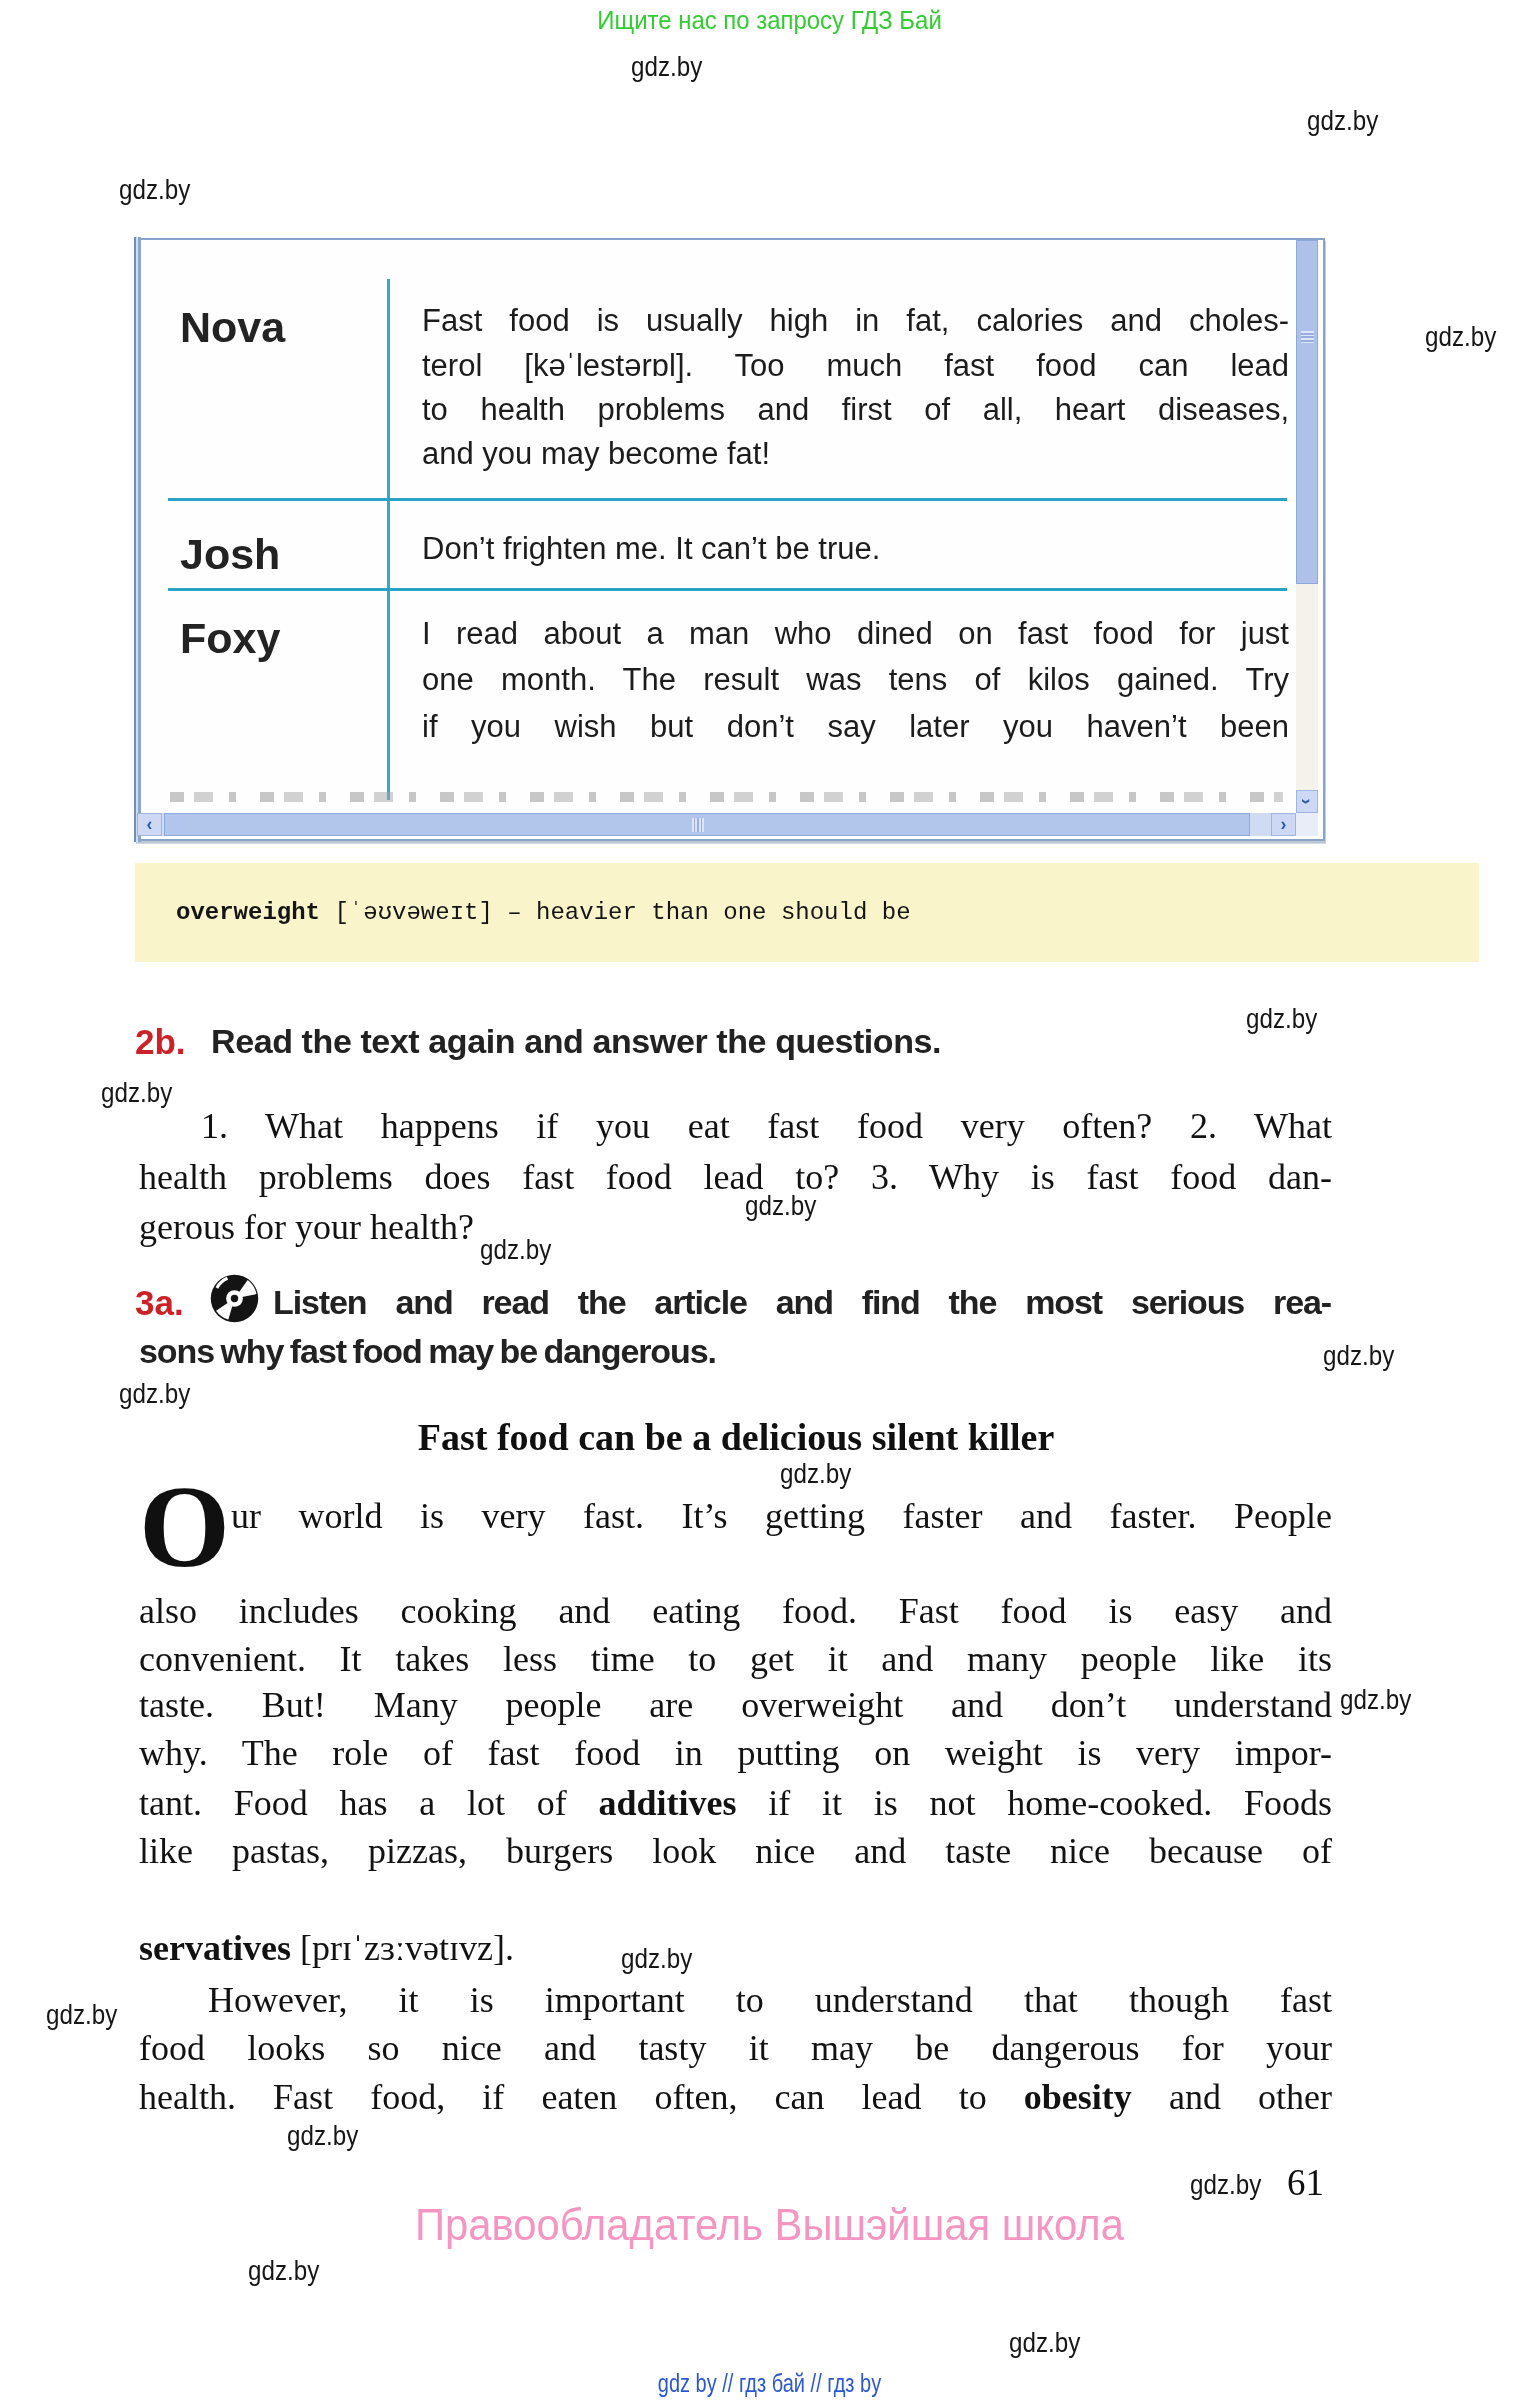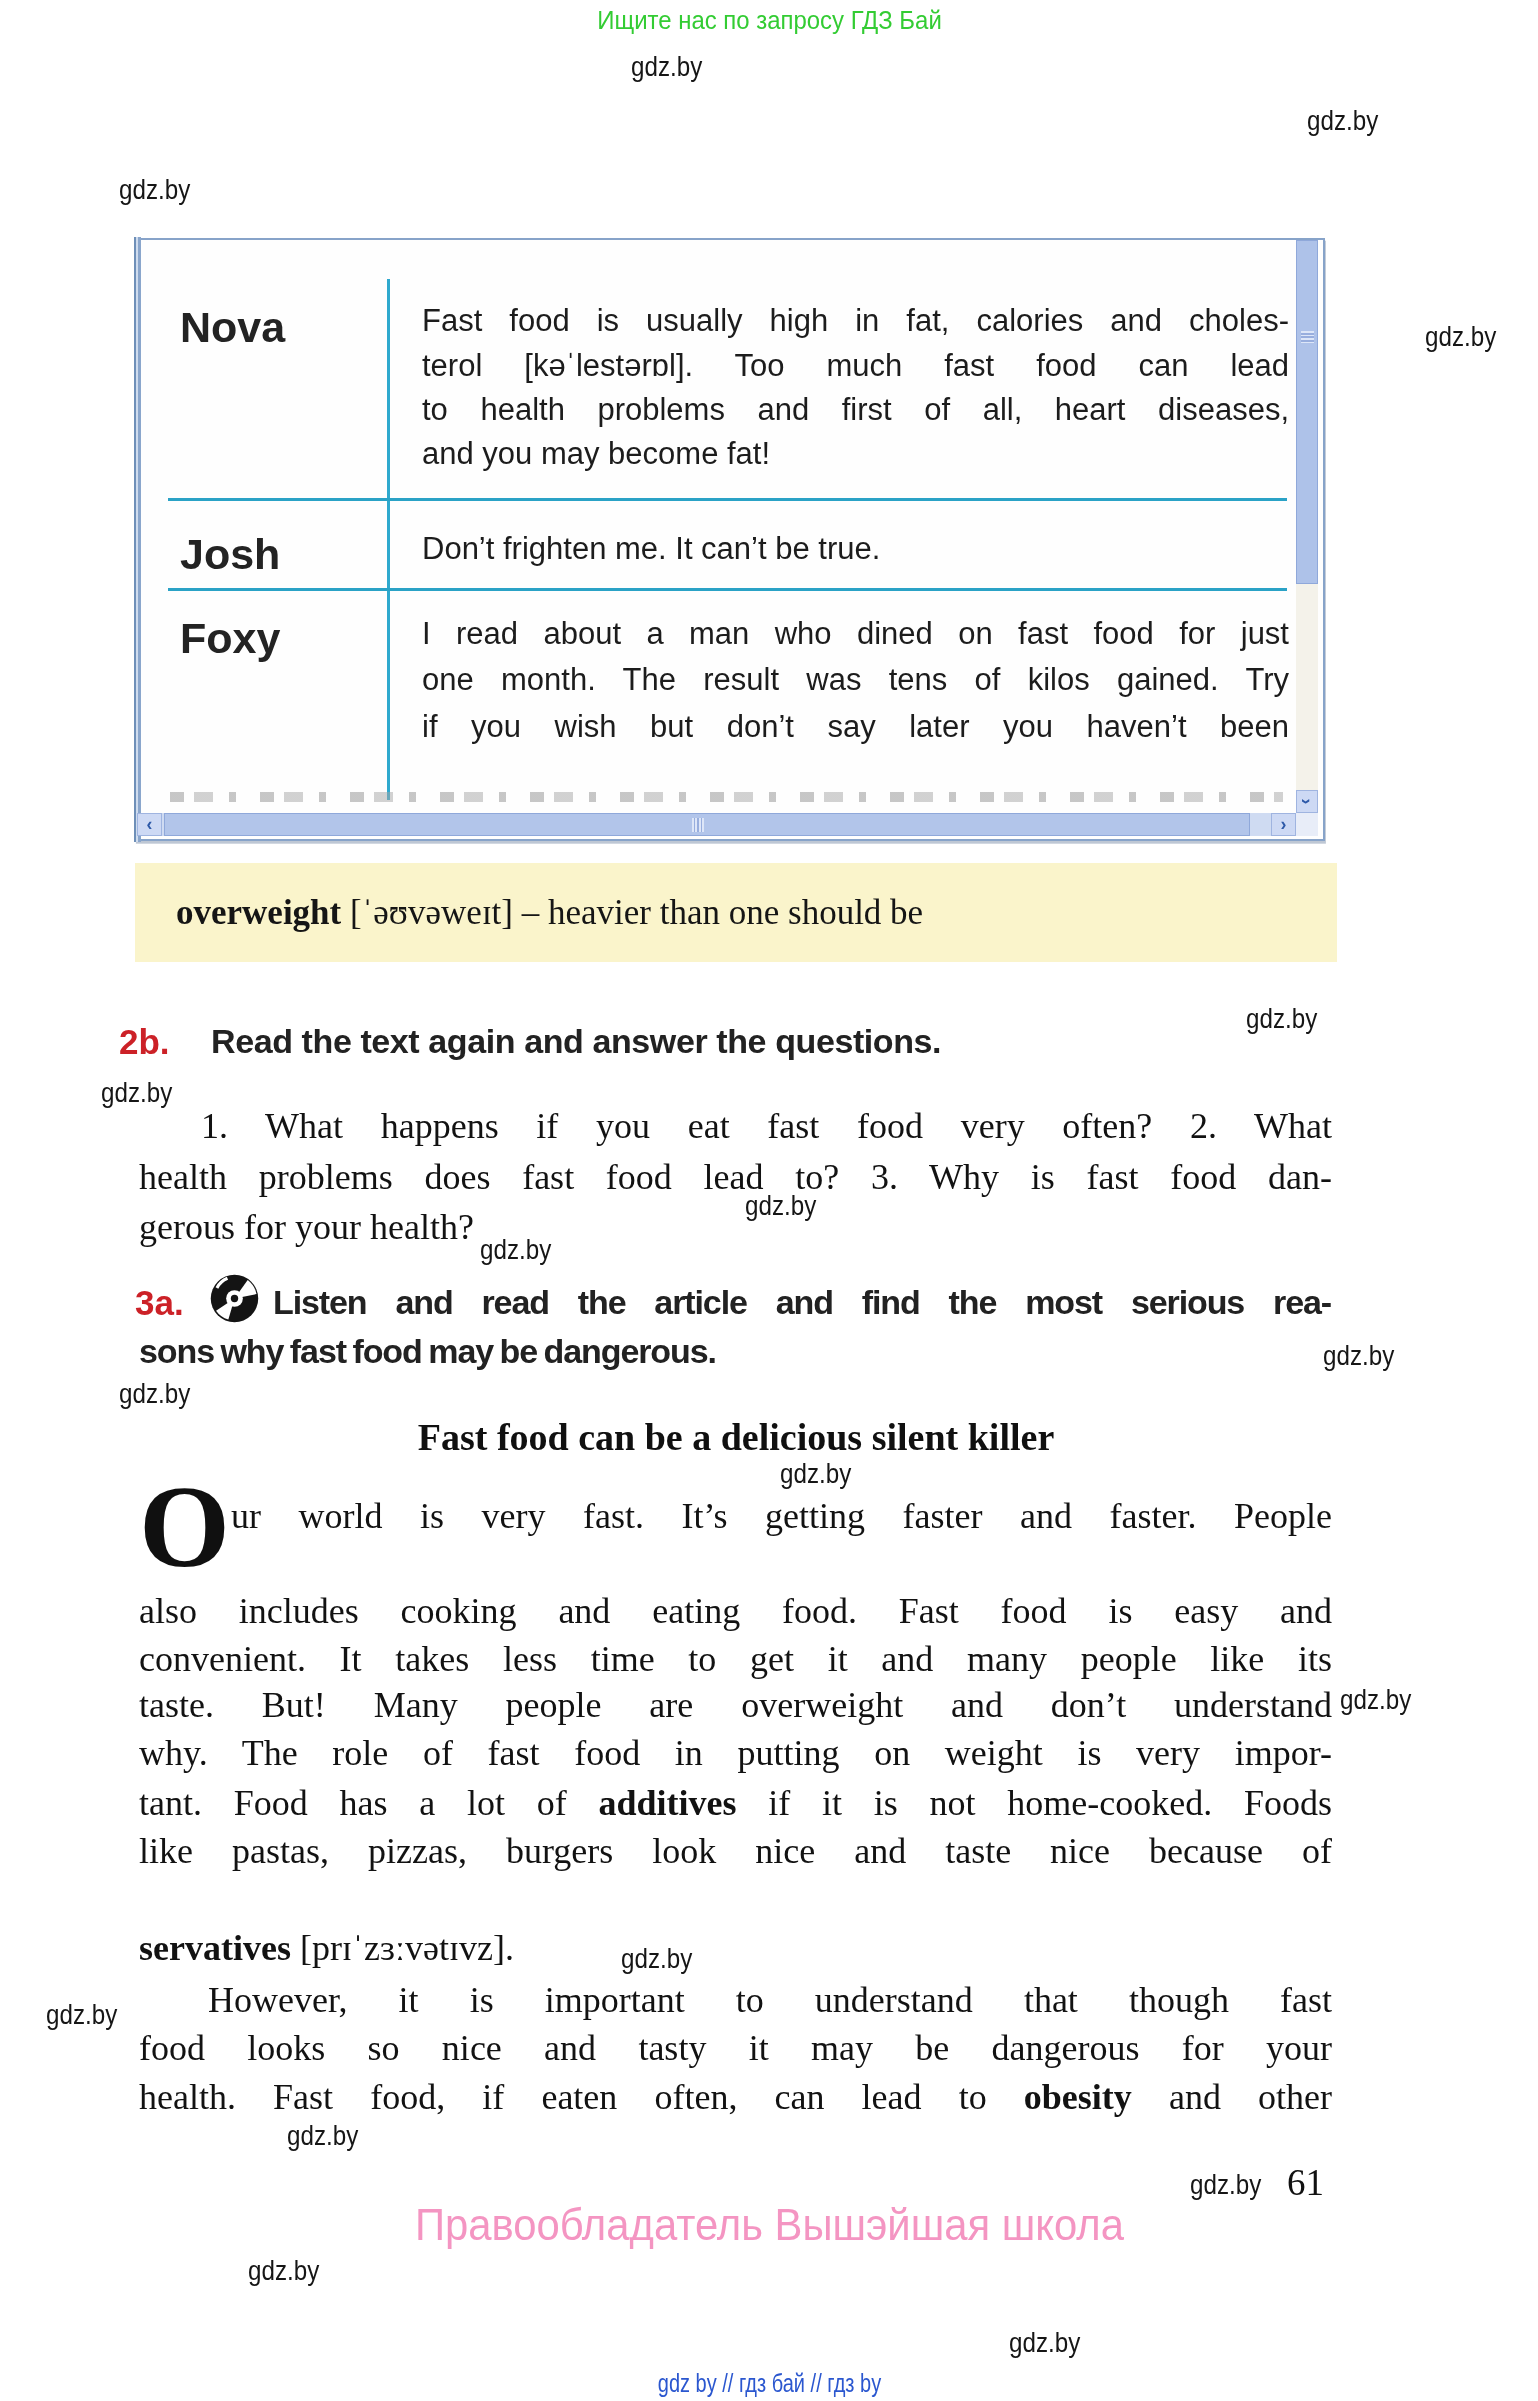--- a/index.html
+++ b/index.html
@@ -40,22 +40,22 @@
         box-sizing:border-box;color:#2d59a8;font-size:17.7px;font-weight:bold;text-align:center;line-height:21px;}
   .hscroll{position:absolute;left:0;top:573px;width:1159px;height:23px;background:#cfdbf2;}
   .hthumb{position:absolute;left:26.6px;top:0;width:1086px;height:23px;background:#b2c5ea;
           border:0.9px solid #8fa8da;box-sizing:border-box;}
   .hthumb .grip{position:absolute;left:527px;top:4.4px;width:12.4px;height:13.3px;
      background:repeating-linear-gradient(90deg,#dde6f8 0 1.8px,#98aede 1.8px 3.5px);}
   .hbtn{position:absolute;top:0;width:25px;height:23px;background:#cdd9f4;border:0.9px solid #9fb4e0;
         box-sizing:border-box;color:#2d59a8;font-size:17.7px;font-weight:bold;text-align:center;line-height:20.4px;}
   .corner{position:absolute;left:1159px;top:573px;width:22px;height:23px;background:#e8edf8;}
   
-  .vocab{left:135px;top:863px;width:1202px;height:99px;background:#faf4cb;
-         font-family:Liberation Serif, serif;font-size:35px;color:#151515;
+  .vocab{left:135px;top:863px;width:1344px;height:99px;background:#faf4cb;
+         font-family:Liberation Mono, monospace;font-size:24px;color:#151515;
          line-height:99px;padding-left:41px;box-sizing:border-box;white-space:nowrap;}
   .vocab b{font-weight:bold;}
   
   .exnum{font-size:35px;font-weight:bold;color:#cc2127;line-height:41px;}
   .task{font-size:34px;font-weight:bold;color:#222;line-height:41px;letter-spacing:-0.4px;white-space:nowrap;}
   .task3{font-size:34px;font-weight:bold;color:#222;line-height:41px;letter-spacing:-1.1px;word-spacing:-1.8px;}
   .serifline{position:absolute;left:139px;width:1193px;height:51px;line-height:51px;
      font-family:"Liberation Serif","DejaVu Serif",serif;font-size:36px;color:#121212;}
   .artline{position:absolute;left:139px;width:1193px;height:43px;line-height:43px;
      font-family:"Liberation Serif","DejaVu Serif",serif;font-size:36px;color:#121212;}
@@ -140,21 +140,21 @@
         <span>›</span>
       </div>
     </div>
     <div class="corner"></div>
   </div>
 
   <div class="abs vocab">
     <b>overweight</b><span> [ˈəʊvəweɪt] – heavier than one should be</span>
   </div>
 
-  <div class="abs exnum" style="left:119px;top:1021px">2b.</div>
+  <div class="abs exnum" style="left:135px;top:1021px">2b.</div>
   <div class="abs task" style="left:211px;top:1021px">Read the text again and answer the questions.</div>
 
   <div class="serifline jst" style="top:1101px;padding-left:62px;width:1131px">1. What happens if you eat fast food very often? 2. What</div>
   <div class="serifline jst" style="top:1152px">health problems does fast food lead to? 3. Why is fast food dan-</div>
   <div class="serifline" style="top:1202px">gerous for your health?</div>
 
   <div class="abs exnum" style="left:135px;top:1282px">3a.</div>
   <svg class="abs cdicon" viewBox="0 0 58 58">
     <circle cx="29" cy="29" r="27" fill="#141414"></circle>
     <path d="M29 29 L8 43 A25.5 25.5 0 0 0 22 53 Z" fill="#ffffff"></path>

